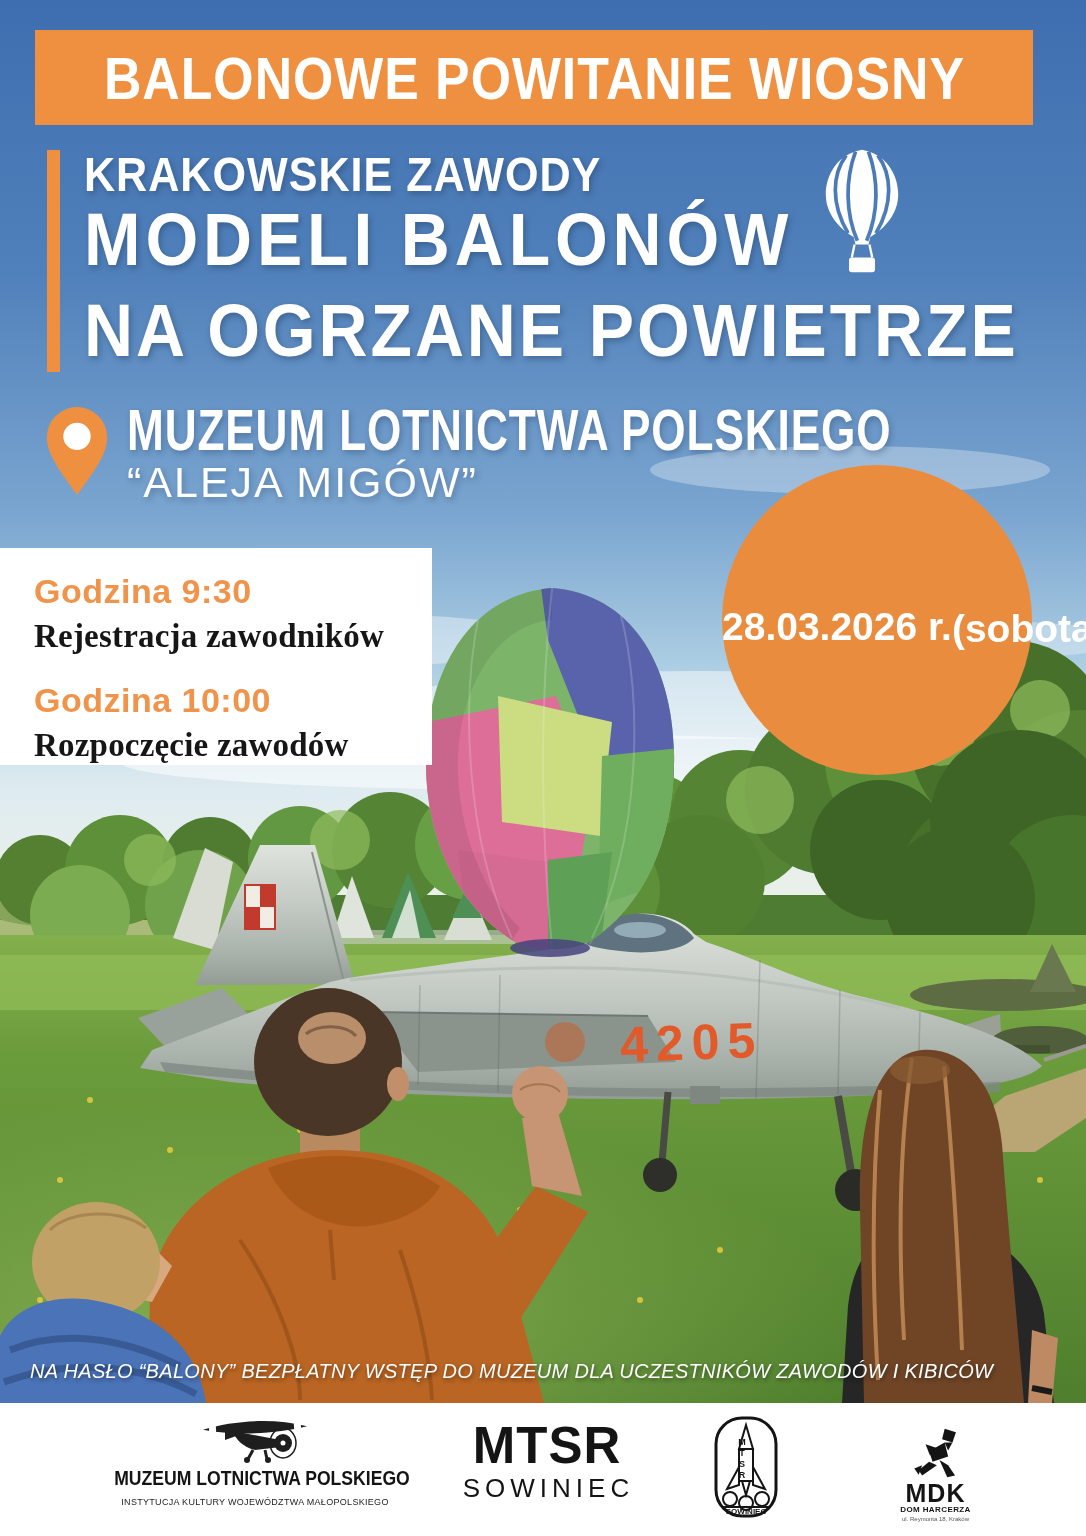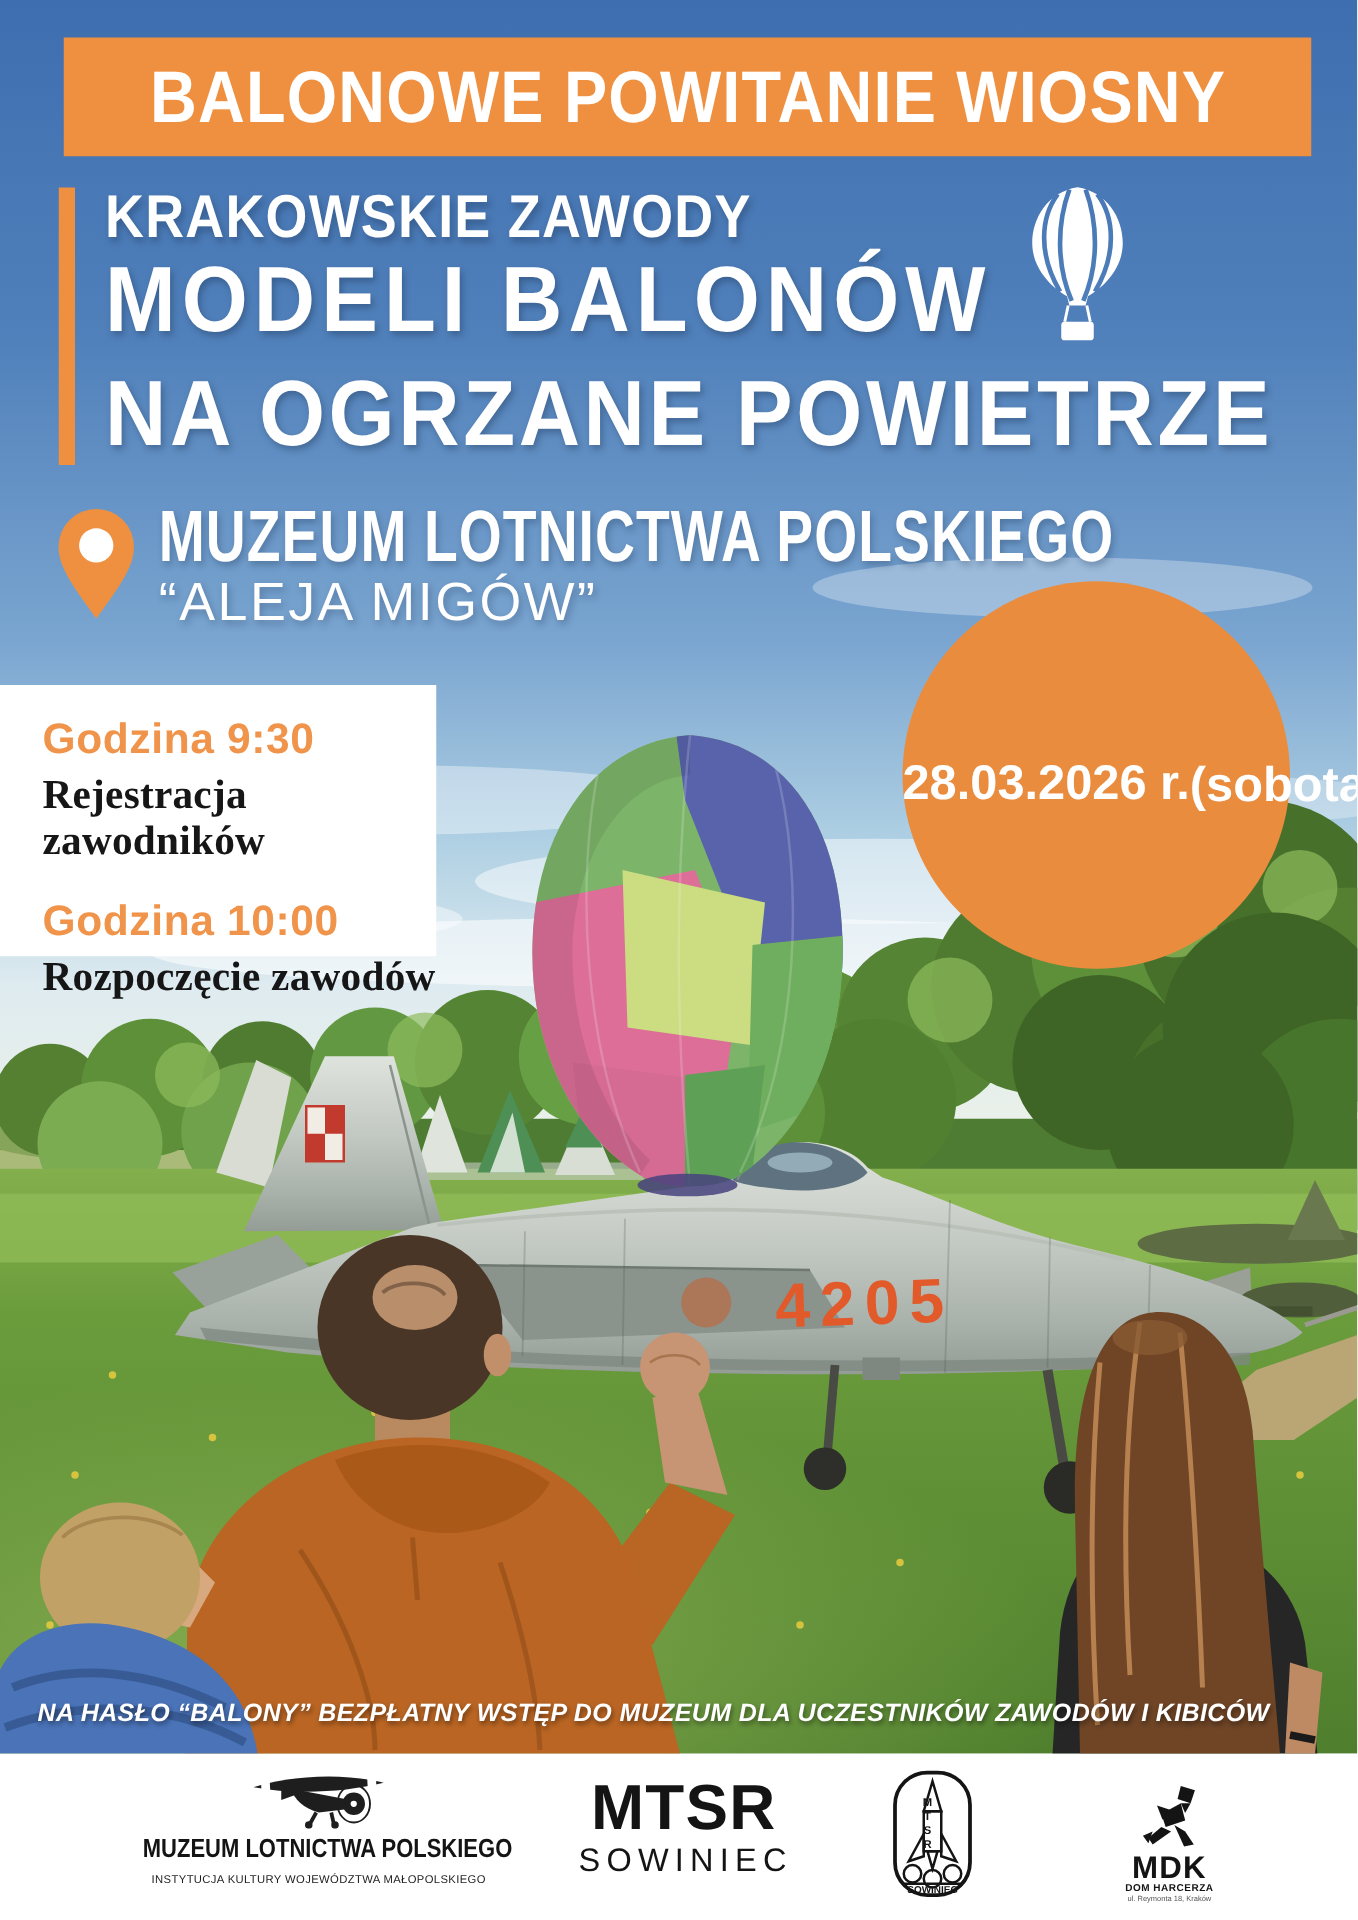--- a/index.html
+++ b/index.html
@@ -3,52 +3,52 @@
 <meta charset="utf-8">
 <style>
   html,body{margin:0;padding:0;background:#ffffff;}
   .poster{
     position:relative;width:1086px;height:1536px;overflow:hidden;
     font-family:"Liberation Sans", sans-serif;background:#ffffff;
   }
   .scene{position:absolute;left:0;top:0;width:1086px;height:1403px;}
   
   .banner{
-    position:absolute;left:51px;top:30px;width:998px;height:95px;
+    position:absolute;left:35px;top:30px;width:998px;height:95px;
     background:#EE9040;display:flex;align-items:center;justify-content:center;
   }
   .banner-title{
     color:#fff;font-size:54px;font-weight:bold;letter-spacing:1px;white-space:nowrap;
     transform:scale(0.96,1.08);
   }
   .heading-bar{position:absolute;left:47px;top:150px;width:13px;height:222px;background:#EE9040;}
   .hl{position:absolute;color:#fff;font-weight:bold;white-space:nowrap;
       text-shadow:2px 3px 6px rgba(20,40,70,.35);}
   .hl1{left:84px;top:147px;font-size:44px;letter-spacing:1px;transform:scale(.98,1.1);transform-origin:0 0;}
   .hl2{left:84px;top:197px;font-size:70px;letter-spacing:5px;transform:scale(.97,1.06);transform-origin:0 0;}
   .hl3{left:84px;top:288px;font-size:70px;letter-spacing:3px;transform:scale(.97,1.06);transform-origin:0 0;}
   .balloon-ic{position:absolute;left:820px;top:146px;width:84px;height:130px;}
   .pin-ic{position:absolute;left:45px;top:404px;width:64px;height:94px;}
   .loc-name{position:absolute;left:127px;top:396px;color:#fff;font-weight:bold;font-size:52px;
     letter-spacing:1px;white-space:nowrap;transform:scale(.85,1.12);transform-origin:0 0;
     text-shadow:2px 3px 6px rgba(20,40,70,.3);}
   .loc-detail{position:absolute;left:127px;top:458px;color:#fff;font-size:43px;letter-spacing:2px;
     white-space:nowrap;text-shadow:2px 3px 6px rgba(20,40,70,.3);}
-  .schedule{position:absolute;left:0;top:548px;width:349px;height:217px;background:#ffffff;
+  .schedule{position:absolute;left:0;top:548px;width:432px;height:217px;background:#ffffff;
     box-sizing:border-box;padding:24px 0 0 34px;}
   .sch-time{color:#EF944A;font-size:34px;font-weight:bold;letter-spacing:.5px;}
   .sch-label{color:#161616;font-size:33px;font-weight:bold;margin-top:7px;letter-spacing:.2px;font-family:Liberation Serif, serif;}
   .sch-gap{height:26px;}
   .date-circle{position:absolute;left:722px;top:465px;width:310px;height:310px;border-radius:50%;
     background:#EA8C3E;display:flex;flex-direction:row;align-items:center;justify-content:flex-start;}
   .cal-ic{width:96px;height:88px;margin-top:44px;}
   .date-line{color:#fff;font-size:39px;font-weight:bold;margin-top:14px;white-space:nowrap;}
   .day-line{color:#fff;font-size:39px;font-weight:bold;margin-top:18px;}
   .notice{position:absolute;left:30px;top:1360px;width:1040px;color:#fff;
-    font-size:20px;font-weight:bold;font-style:italic;letter-spacing:.3px;white-space:nowrap;
+    font-size:20px;font-weight:normal;font-style:italic;letter-spacing:.3px;white-space:nowrap;
     text-shadow:1px 2px 4px rgba(0,0,0,.45);}
   
   .footer{position:absolute;left:0;top:1403px;width:1086px;height:133px;background:#ffffff;}
   .f-block{position:absolute;text-align:center;color:#141414;}
   .f-museum{left:95px;top:10px;width:320px;}
   .f-museum .plane{width:120px;height:50px;}
   .f-museum .name{font-size:20px;font-weight:bold;white-space:nowrap;transform:scale(.88,1.05);margin-top:0px;}
   .f-museum .sub{font-size:9px;letter-spacing:.3px;margin-top:7px;color:#1d1d1d;white-space:nowrap;}
   .f-mtsr{left:452px;top:20px;width:190px;}
   .f-mtsr .big{font-size:51px;font-weight:bold;letter-spacing:1px;line-height:.9;}

